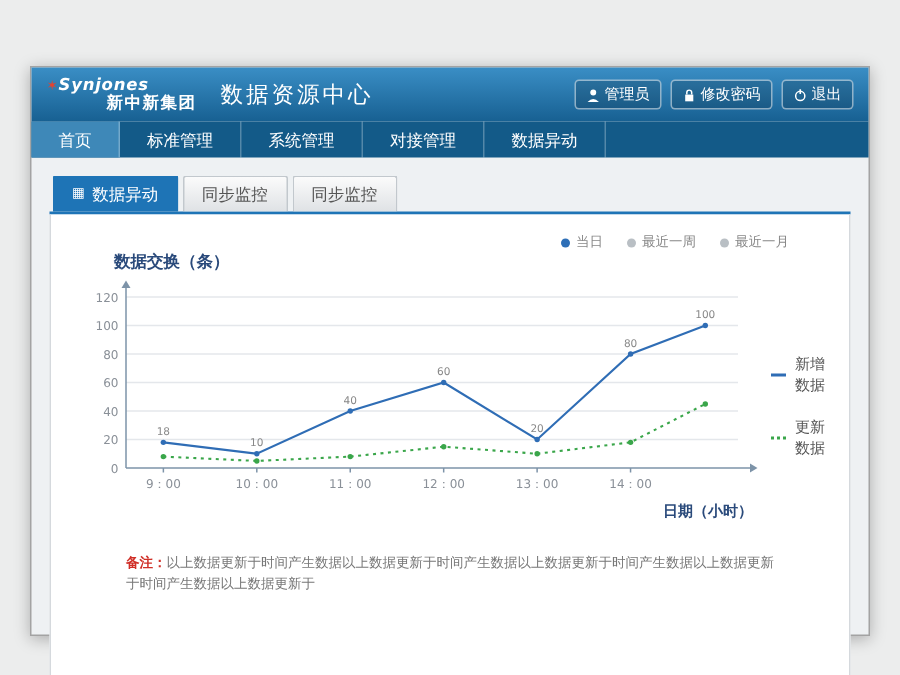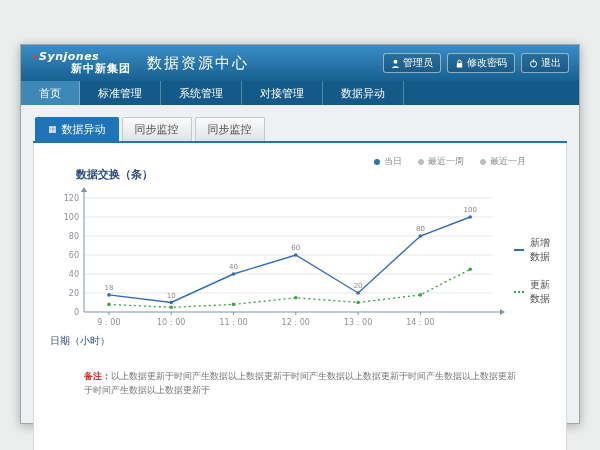--- a/index.html
+++ b/index.html
@@ -36,21 +36,21 @@
   .tab-grid-icon { font-size:9px; line-height:1; }
   .panel { background:#fff; border:1px solid #d5d9dd; border-top:none; height:347px;
            padding:10px 16px 8px; position:relative; }
   
   .filters { position:absolute; top:12px; right:40px; display:flex; gap:16px; }
   .filter-item { display:flex; align-items:center; gap:4px; font-size:9px; color:#888; cursor:pointer; }
   .filter-dot { width:6px; height:6px; border-radius:50%; background:#b9bfc4; display:inline-block; }
   .ylabel { font-size:11px; font-weight:bold; color:#2a4a7b; margin:14px 0 2px 26px; }
   .chart-body { display:flex; align-items:flex-start; }
   .plot-col { width:456px; }
-  .xlabel { font-size:10px; font-weight:normal; color:#2a4a7b; padding-right:4px; margin-top:-4px; }
+  .xlabel { font-size:10px; font-weight:bold; color:#2a4a7b; text-align:right; padding-right:4px; margin-top:-4px; }
   .series-legend { margin-top:52px; margin-left:8px; display:flex; flex-direction:column; gap:14px; }
   .series-item { display:flex; align-items:center; gap:6px; font-size:10px; color:#555; cursor:pointer; }
   .line-sample { width:20px; height:0; display:inline-block; }
   .note { margin-top:22px; padding:0 34px; font-size:9px; color:#777; line-height:1.5; }
   .note-prefix { color:#d03028; font-weight:bold; }
 </style>
 </head>
 <body>
 
 <div class="viewport">

